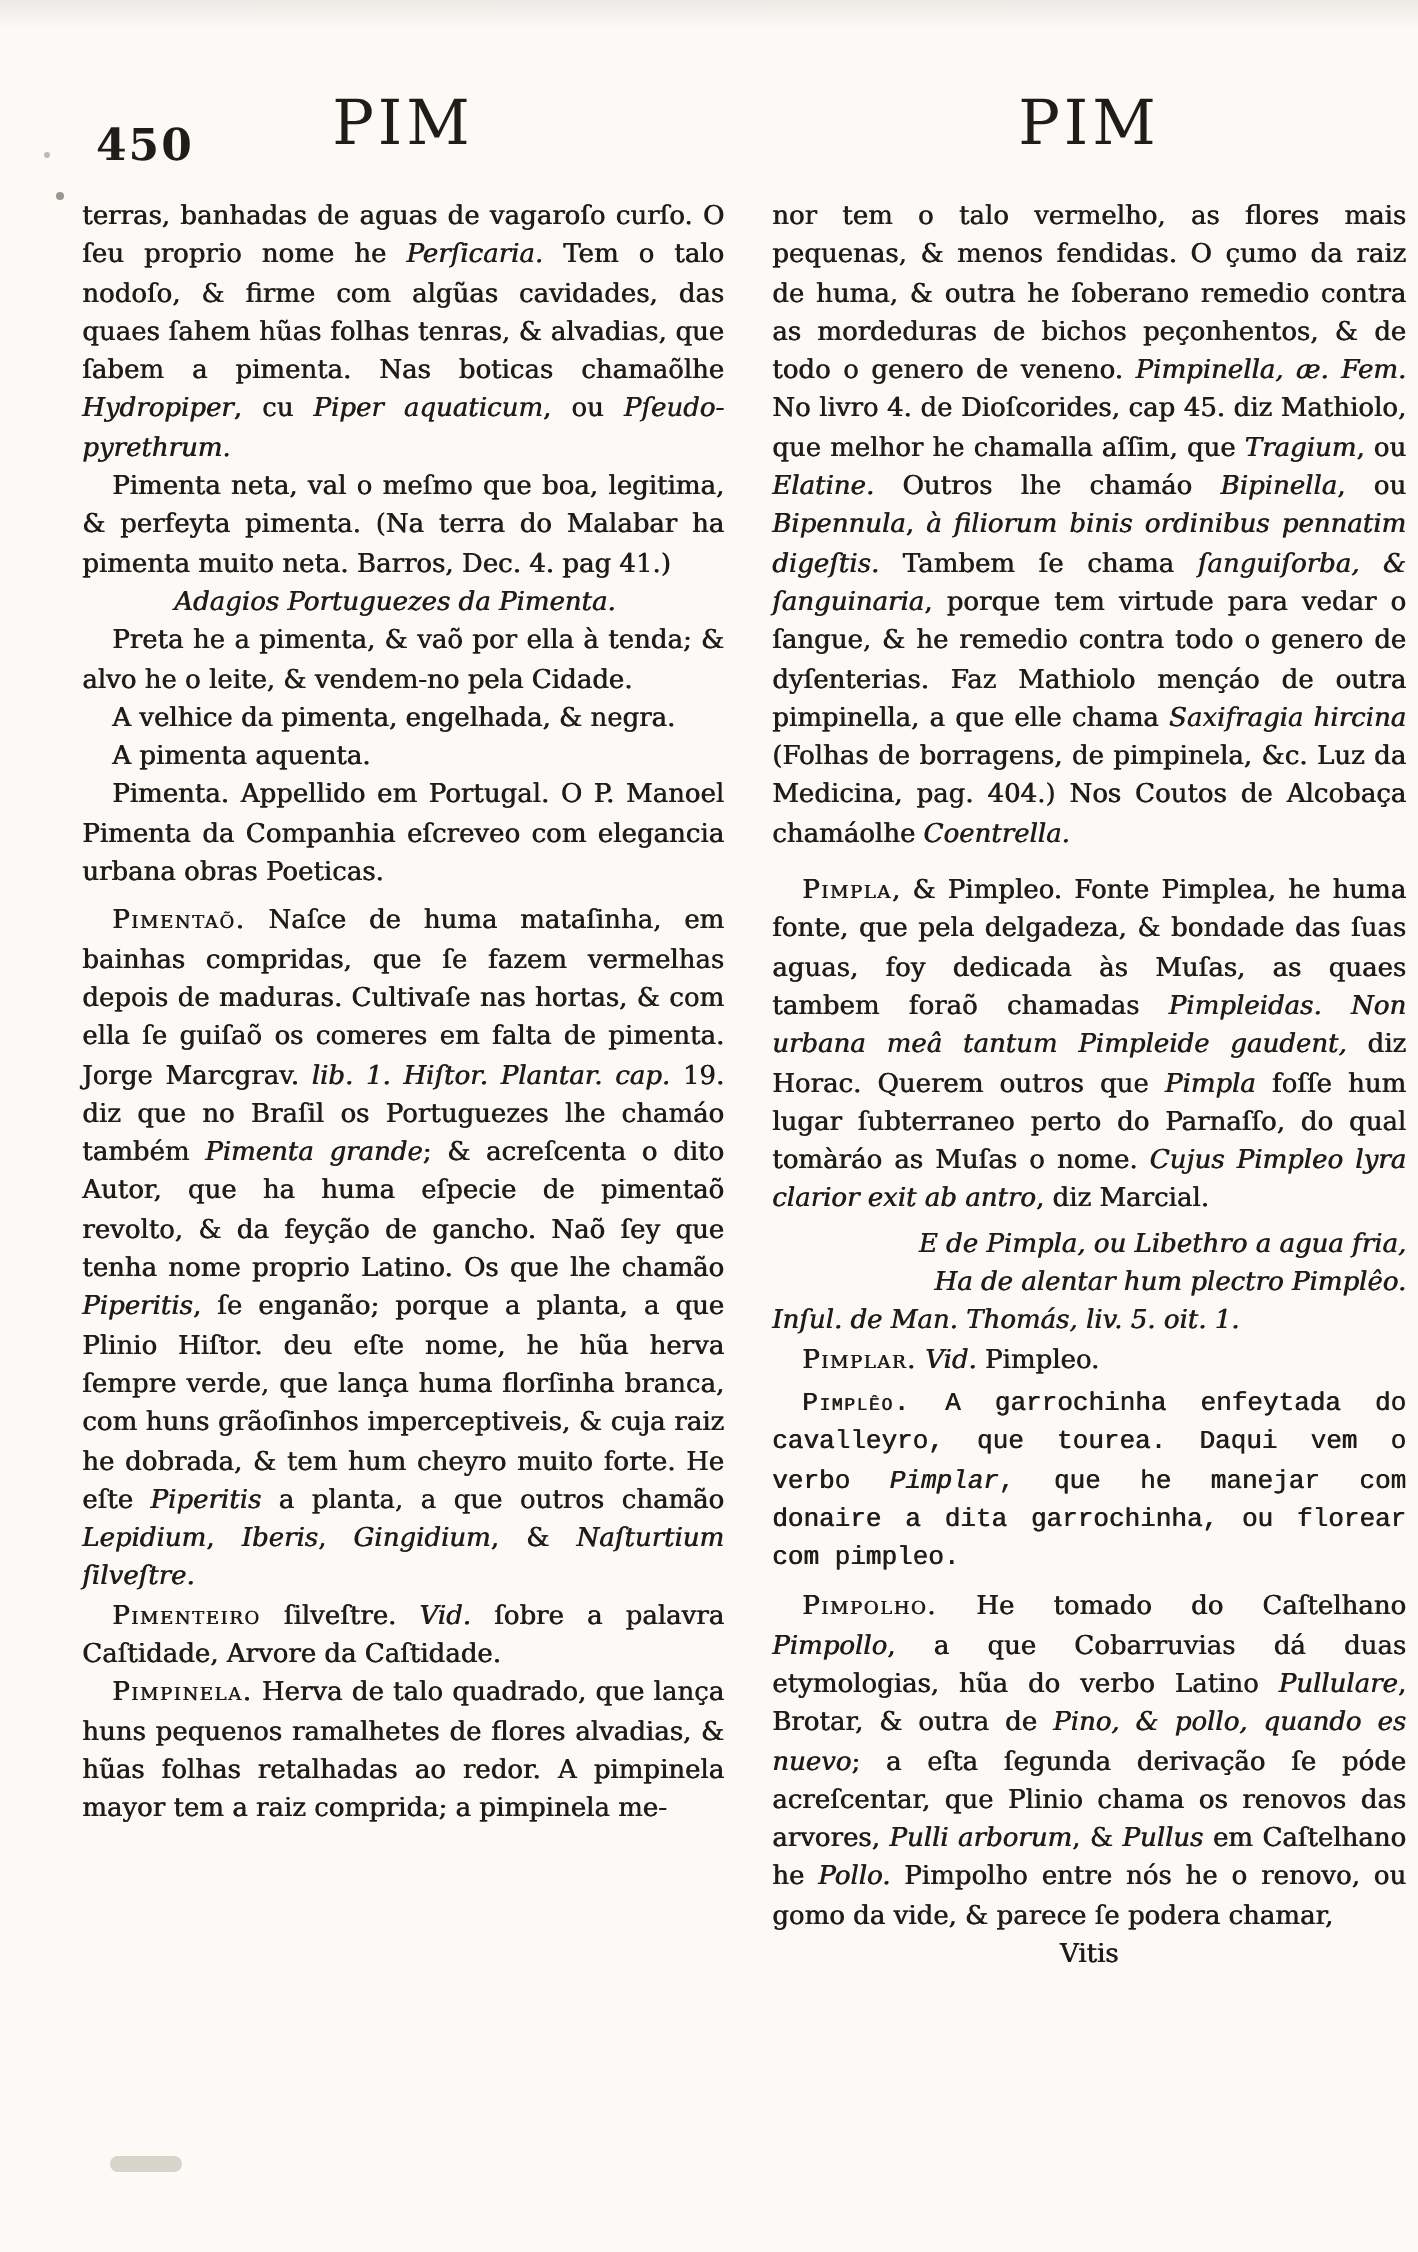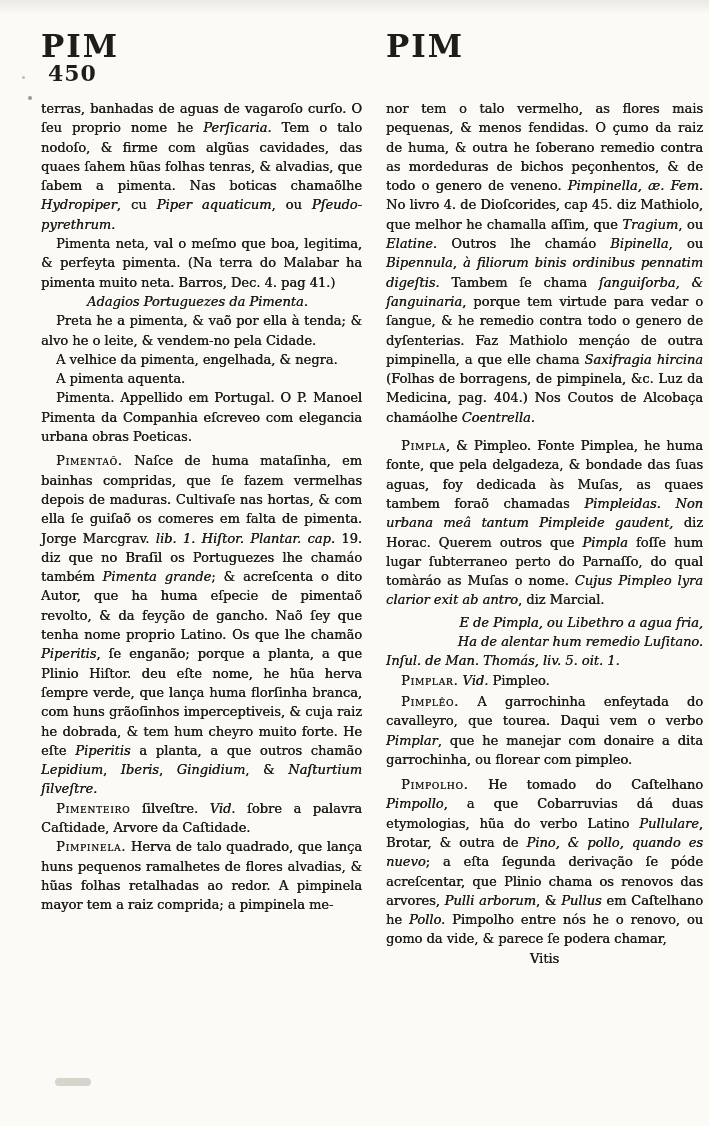--- a/index.html
+++ b/index.html
@@ -12,22 +12,22 @@
   body::before{ 
     content:"";position:absolute;left:0;top:0;width:709px;height:14px;
     background:linear-gradient(180deg,rgba(90,85,75,0.10),rgba(90,85,75,0));
     pointer-events:none;
   }
   .page-number{
     position:absolute;left:48px;top:60px;
     font-size:22px;font-weight:bold;letter-spacing:1px;
   }
   .running-header{
-    position:absolute;top:28px;font-size:31px;font-weight:bold;
-    letter-spacing:2px;
+    position:absolute;top:44px;font-size:31px;font-weight:normal;
+    letter-spacing:2px;text-align:center;
   }
   #hdr-left{left:41px;width:321px;}
   #hdr-right{left:386px;width:317px;}
   .col{
     position:absolute;top:99px;
     font-size:13px;line-height:19.3px;
     text-align:justify;
     text-shadow:0.35px 0 0 currentColor; 
   }
   #col-left{left:41px;width:321px;}
@@ -65,23 +65,23 @@
     <p class="para indent"><span>Pimenta. Appellido em Portugal. O P. Manoel Pimenta da Companhia eſcreveo com elegancia urbana obras Poeticas.</span></p>
     <p class="para indent" style="margin-top: 5px;"><span class="sc">Pimentaõ.</span><span> Naſce de huma mataſinha, em bainhas compridas, que ſe fazem vermelhas depois de maduras. Cultivaſe nas hortas, &amp; com ella ſe guiſaõ os comeres em falta de pimenta. Jorge Marcgrav. </span><span class="it">lib. 1. Hiſtor. Plantar. cap.</span><span> 19. diz que no Braſil os Portuguezes lhe chamáo também </span><span class="it">Pimenta grande</span><span>; &amp; acreſcenta o dito Autor, que ha huma eſpecie de pimentaõ revolto, &amp; da feyção de gancho. Naõ ſey que tenha nome proprio Latino. Os que lhe chamão </span><span class="it">Piperitis</span><span>, ſe enganão; porque a planta, a que Plinio Hiſtor. deu eſte nome, he hũa herva ſempre verde, que lança huma florſinha branca, com huns grãoſinhos imperceptiveis, &amp; cuja raiz he dobrada, &amp; tem hum cheyro muito forte. He eſte </span><span class="it">Piperitis</span><span> a planta, a que outros chamão </span><span class="it">Lepidium</span><span>, </span><span class="it">Iberis</span><span>, </span><span class="it">Gingidium</span><span>, &amp; </span><span class="it">Naſturtium ſilveſtre.</span></p>
     <p class="para indent"><span class="sc">Pimenteiro</span><span> ſilveſtre. </span><span class="it">Vid.</span><span> ſobre a palavra Caſtidade, Arvore da Caſtidade.</span></p>
     <p class="para indent"><span class="sc">Pimpinela.</span><span> Herva de talo quadrado, que lança huns pequenos ramalhetes de flores alvadias, &amp; hũas folhas retalhadas ao redor. A pimpinela mayor tem a raiz comprida; a pimpinela me-</span></p>
   </div>
 
 <div class="col" id="col-right">
   <p class="para flush"><span>nor tem o talo vermelho, as flores mais pequenas, &amp; menos fendidas. O çumo da raiz de huma, &amp; outra he ſoberano remedio contra as mordeduras de bichos peçonhentos, &amp; de todo o genero de veneno. </span><span class="it">Pimpinella, æ. Fem.</span><span> No livro 4. de Dioſcorides, cap 45. diz Mathiolo, que melhor he chamalla aſſim, que </span><span class="it">Tragium</span><span>, ou </span><span class="it">Elatine.</span><span> Outros lhe chamáo </span><span class="it">Bipinella</span><span>, ou </span><span class="it">Bipennula</span><span>, </span><span class="it">à filiorum binis ordinibus pennatim digeſtis.</span><span> Tambem ſe chama </span><span class="it">ſanguiſorba, &amp; ſanguinaria</span><span>, porque tem virtude para vedar o ſangue, &amp; he remedio contra todo o genero de dyſenterias. Faz Mathiolo mençáo de outra pimpinella, a que elle chama </span><span class="it">Saxifragia hircina</span><span> (Folhas de borragens, de pimpinela, &amp;c. Luz da Medicina, pag. 404.) Nos Coutos de Alcobaça chamáolhe </span><span class="it">Coentrella.</span></p>
     <p class="para indent" style="margin-top: 9px;"><span class="sc">Pimpla</span><span>, &amp; Pimpleo. Fonte Pimplea, he huma fonte, que pela delgadeza, &amp; bondade das ſuas aguas, foy dedicada às Muſas, as quaes tambem foraõ chamadas </span><span class="it">Pimpleidas.</span><span> </span><span class="it">Non urbana meâ tantum Pimpleide gaudent,</span><span> diz Horac. Querem outros que </span><span class="it">Pimpla</span><span> foſſe hum lugar ſubterraneo perto do Parnaſſo, do qual tomàráo as Muſas o nome. </span><span class="it">Cujus Pimpleo lyra clarior exit ab antro</span><span>, diz Marcial.</span></p>
     <p class="para verse" style="margin-top: 3px;"><span class="it">E de Pimpla, ou Libethro a agua fria,</span></p>
-    <p class="para verse"><span class="it">Ha de alentar hum remedio Luſitano.</span></p>
+    <p class="para verse"><span class="it">Ha de alentar hum plectro Pimplêo.</span></p>
     <p class="para cite"><span>Inſul. de Man. Thomás, liv. 5. oit. 1.</span></p>
     <p class="para indent"><span class="sc">Pimplar.</span><span> </span><span class="it">Vid.</span><span> Pimpleo.</span></p>
-    <p class="para indent" style="margin-top: 2px;"><span class="sc">Pimplêo.</span><span> A garrochinha enfeytada do cavalleyro, que tourea. Daqui vem o verbo </span><span class="it">Pimplar</span><span>, que he manejar com donaire a dita garrochinha, ou florear com pimpleo.</span></p>
+    <p class="para indent" style="margin-top: 2px; font-family: Liberation Mono, monospace;"><span class="sc">Pimplêo.</span><span> A garrochinha enfeytada do cavalleyro, que tourea. Daqui vem o verbo </span><span class="it">Pimplar</span><span>, que he manejar com donaire a dita garrochinha, ou florear com pimpleo.</span></p>
     <p class="para indent" style="margin-top: 6px;"><span class="sc">Pimpolho.</span><span> He tomado do Caſtelhano </span><span class="it">Pimpollo</span><span>, a que Cobarruvias dá duas etymologias, hũa do verbo Latino </span><span class="it">Pullulare</span><span>, Brotar, &amp; outra de </span><span class="it">Pino, &amp; pollo, quando es nuevo</span><span>; a eſta ſegunda derivação ſe póde acreſcentar, que Plinio chama os renovos das arvores, </span><span class="it">Pulli arborum</span><span>, &amp; </span><span class="it">Pullus</span><span> em Caſtelhano he </span><span class="it">Pollo.</span><span> Pimpolho entre nós he o renovo, ou gomo da vide, &amp; parece ſe podera chamar,</span></p>
     <p class="catchword" id="catchword">Vitis</p>
 </div>
 
 <span class="speck" id="speck-1"></span>
 <span class="speck" id="speck-2"></span>
 <span class="smudge"></span>
 
 </body></html>

